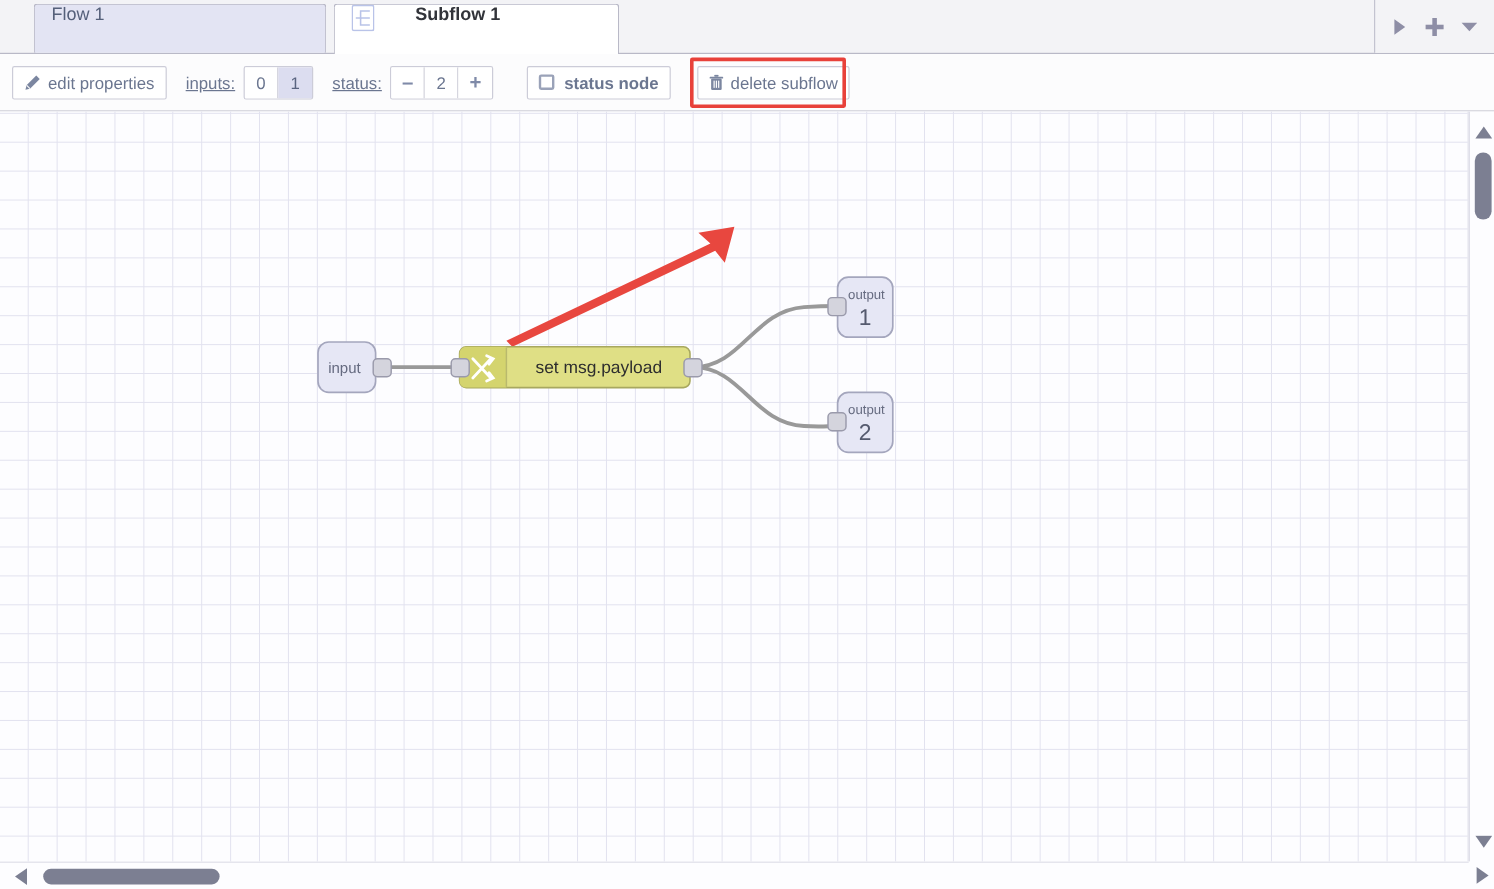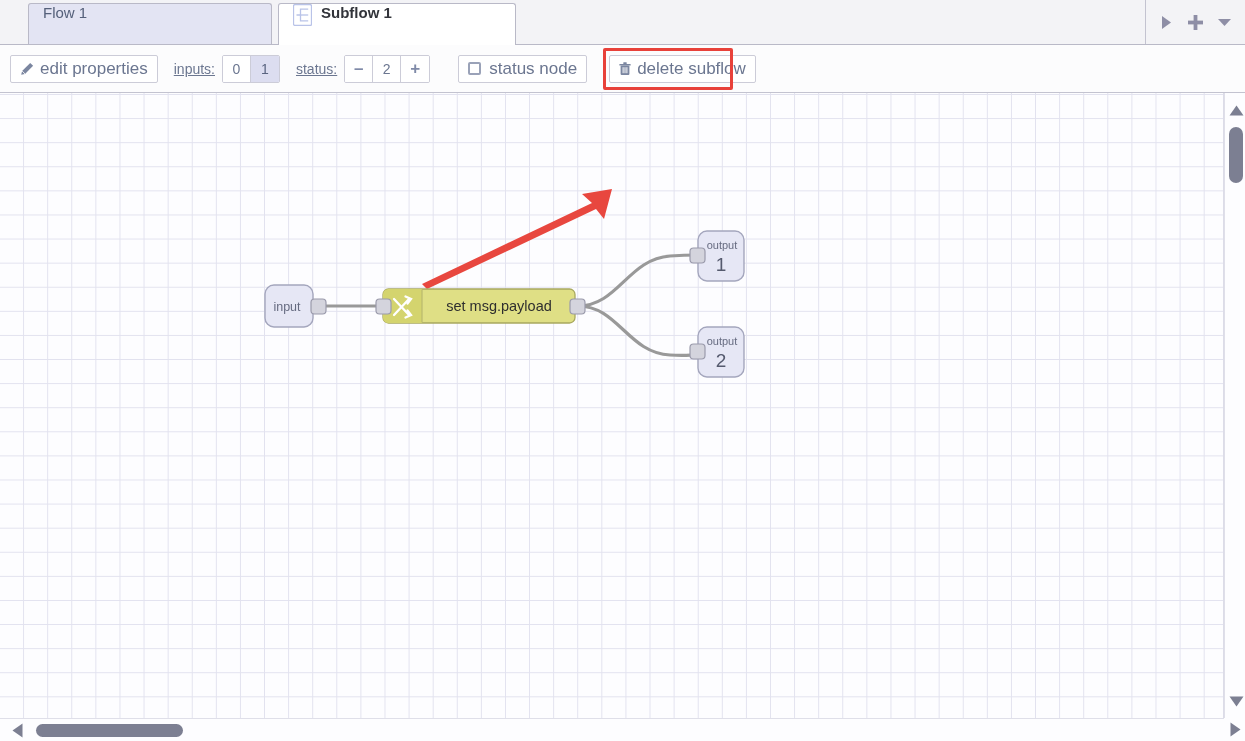--- a/index.html
+++ b/index.html
@@ -54,20 +54,21 @@
     font-size: 15px;
   }
   .tab.inactive .tab-label { font-weight: 400; color: #55607a; }
   .tab.active {
     left: 278px;
     width: 238px;
     background: #ffffff;
     height: 42px;
     top: 3px;
     z-index: 4;
+    gap: 25px;
   }
   .tab.active .tab-label {
     font-weight: bold;
     font-size: 15px;
     color: #32343a;
     margin-left: 9px;
   }
   
   .subflow-icon {
     width: 19px; height: 22px;
@@ -106,21 +107,21 @@
     padding-left: 10px;
   }
   .btn {
     height: 28px;
     border: 1px solid #ccccd8;
     background: #fff;
     border-radius: 2px;
     display: inline-flex;
     align-items: center;
     padding: 0 9px;
-    font-size: 17px;
+    font-size: 14px;
     color: #6b7690;
     cursor: pointer;
     user-select: none;
     white-space: nowrap;
   }
   .btn .glyph { margin-right: 6px; display:inline-flex; align-items:center; }
   .tool-label {
     font-size: 14px;
     color: #6b7690;
     margin: 0 7px 0 16px;
@@ -144,20 +145,21 @@
     cursor: pointer;
     user-select: none;
   }
   .seg-item:last-child { border-right: none; }
   .seg-item.selected { background: #dcddf0; color: #5a6480; }
   .seg-item.readonly { cursor: default; }
   .stepper-sym { font-size: 17px; font-weight: bold; color: #7f8aa8; line-height: 1; }
 
   .checkbox-btn {
     margin-left: 28px;
+    font-weight: bold;
   }
   .cbox {
     width: 13px; height: 13px;
     border: 2px solid #9aa2b8;
     border-radius: 2px;
     background: #fff;
     margin-right: 8px;
     flex: 0 0 auto;
   }
 

